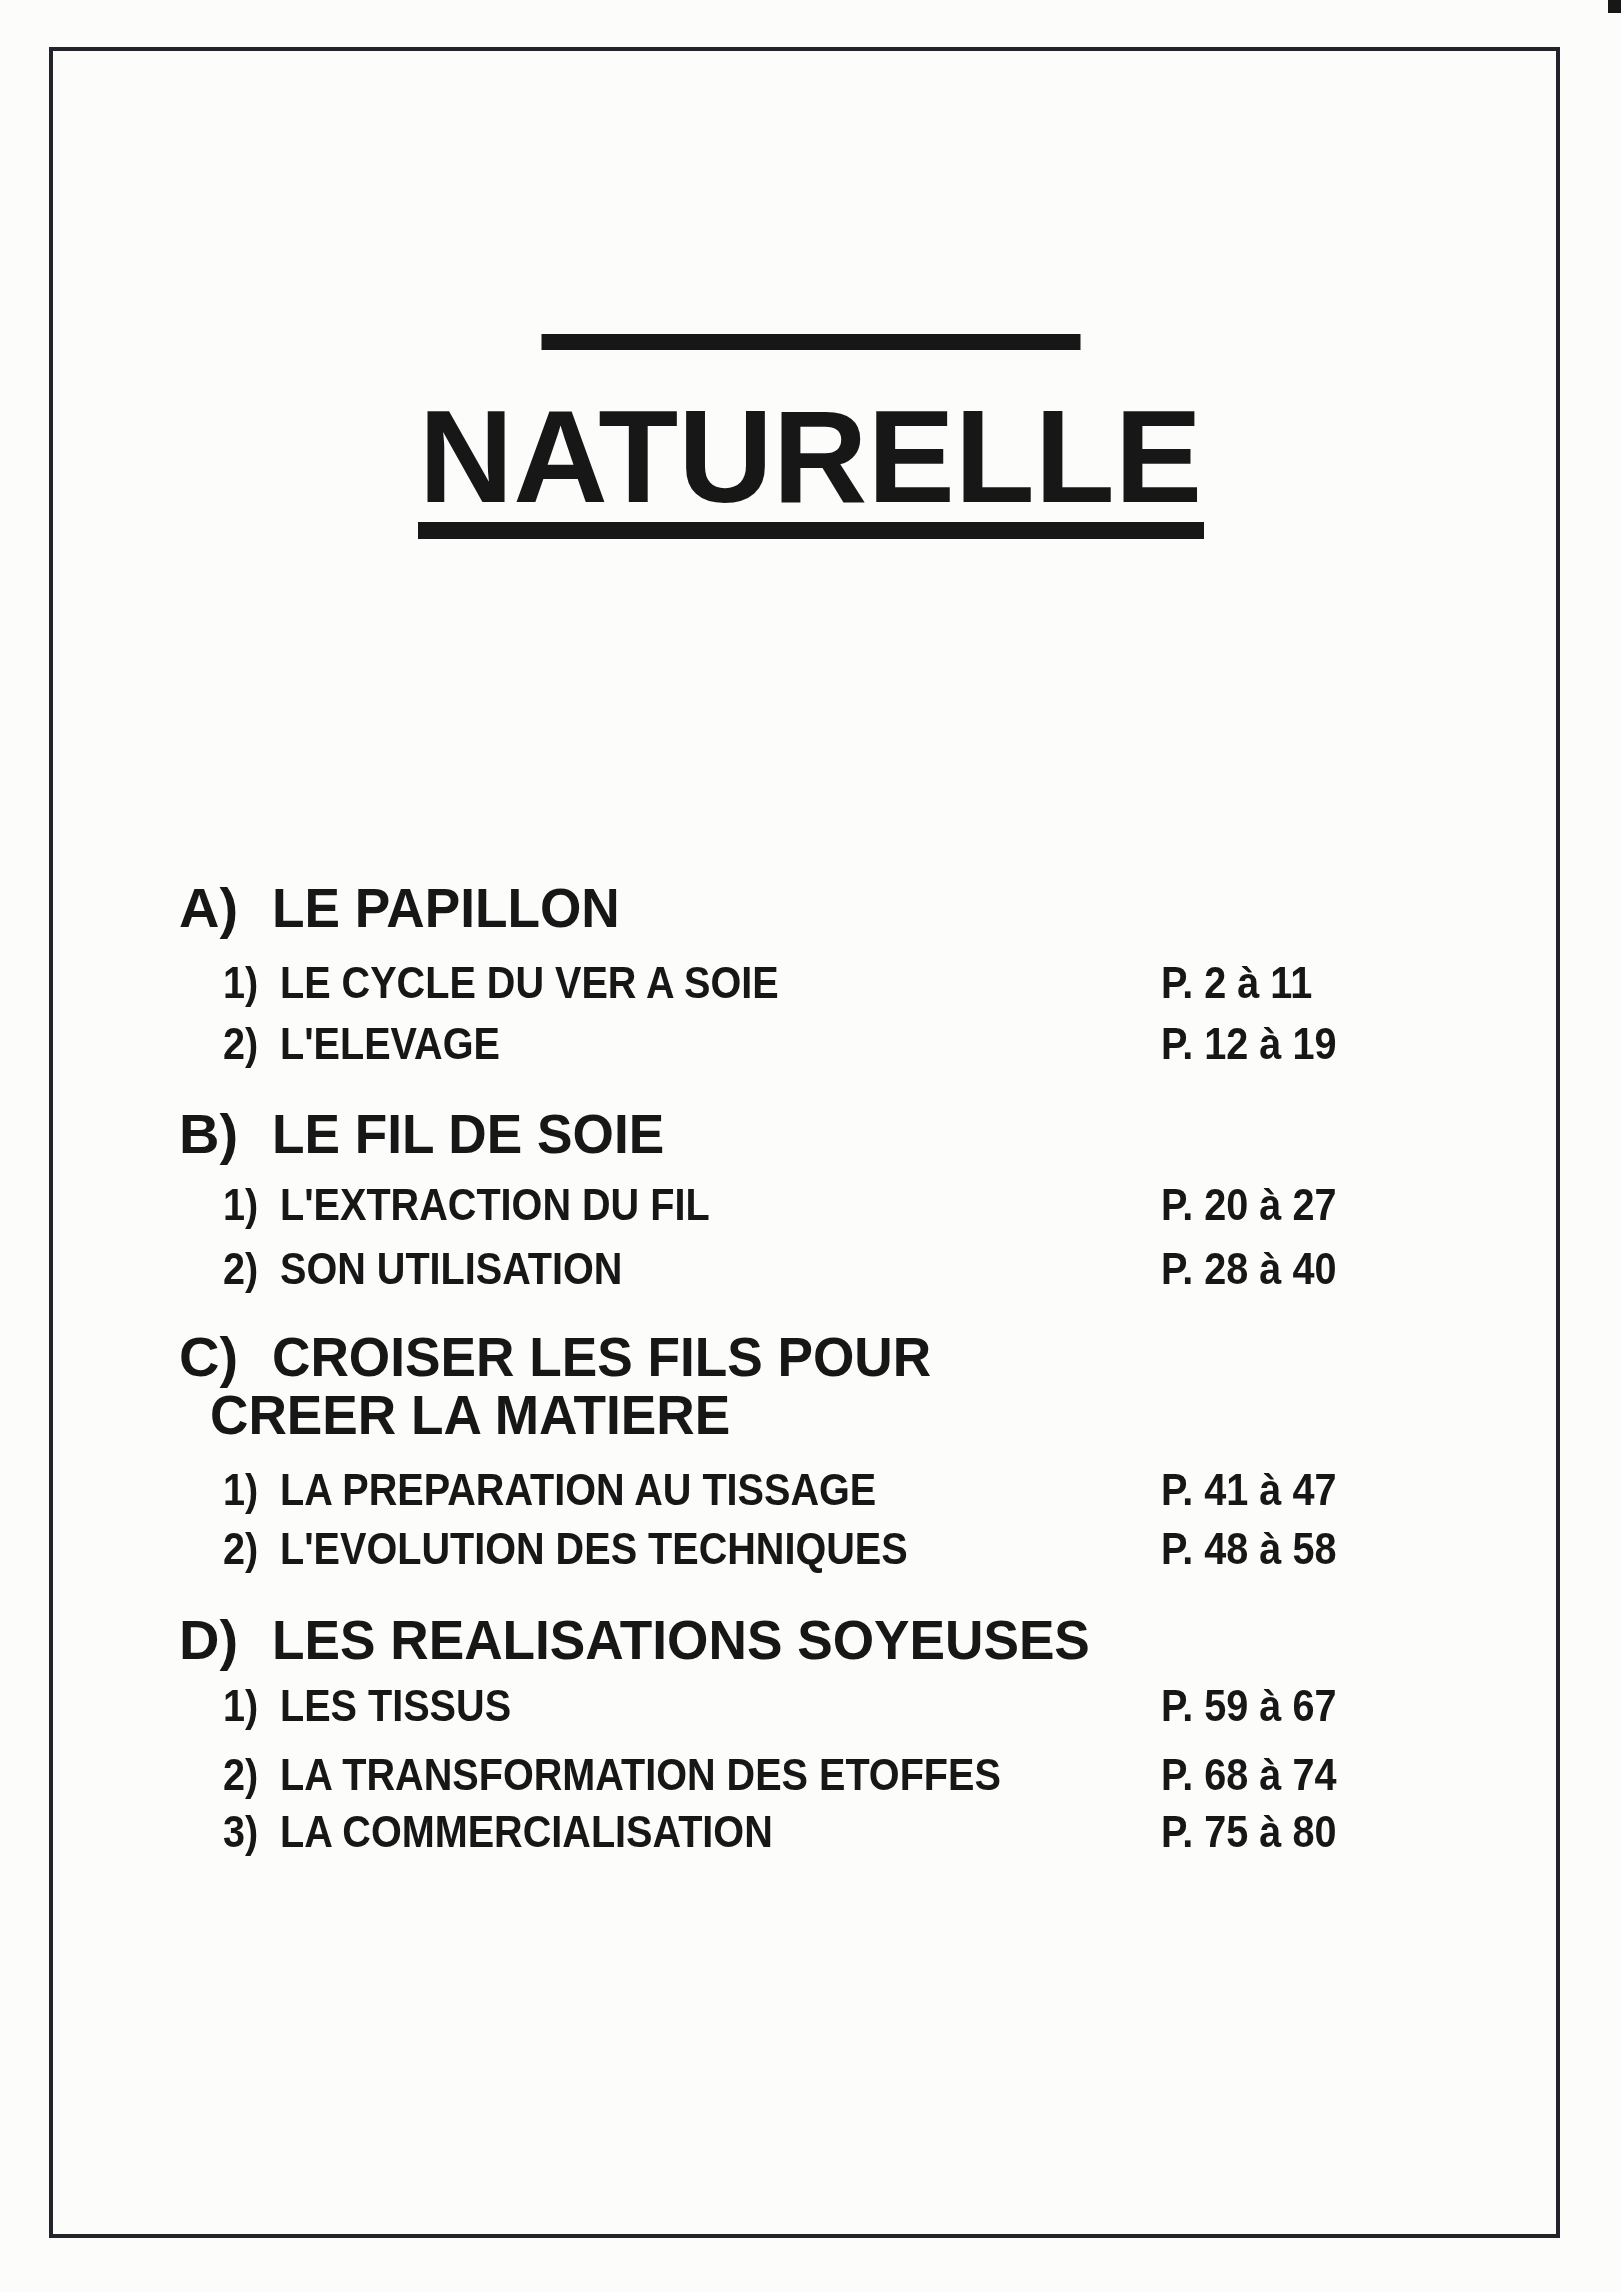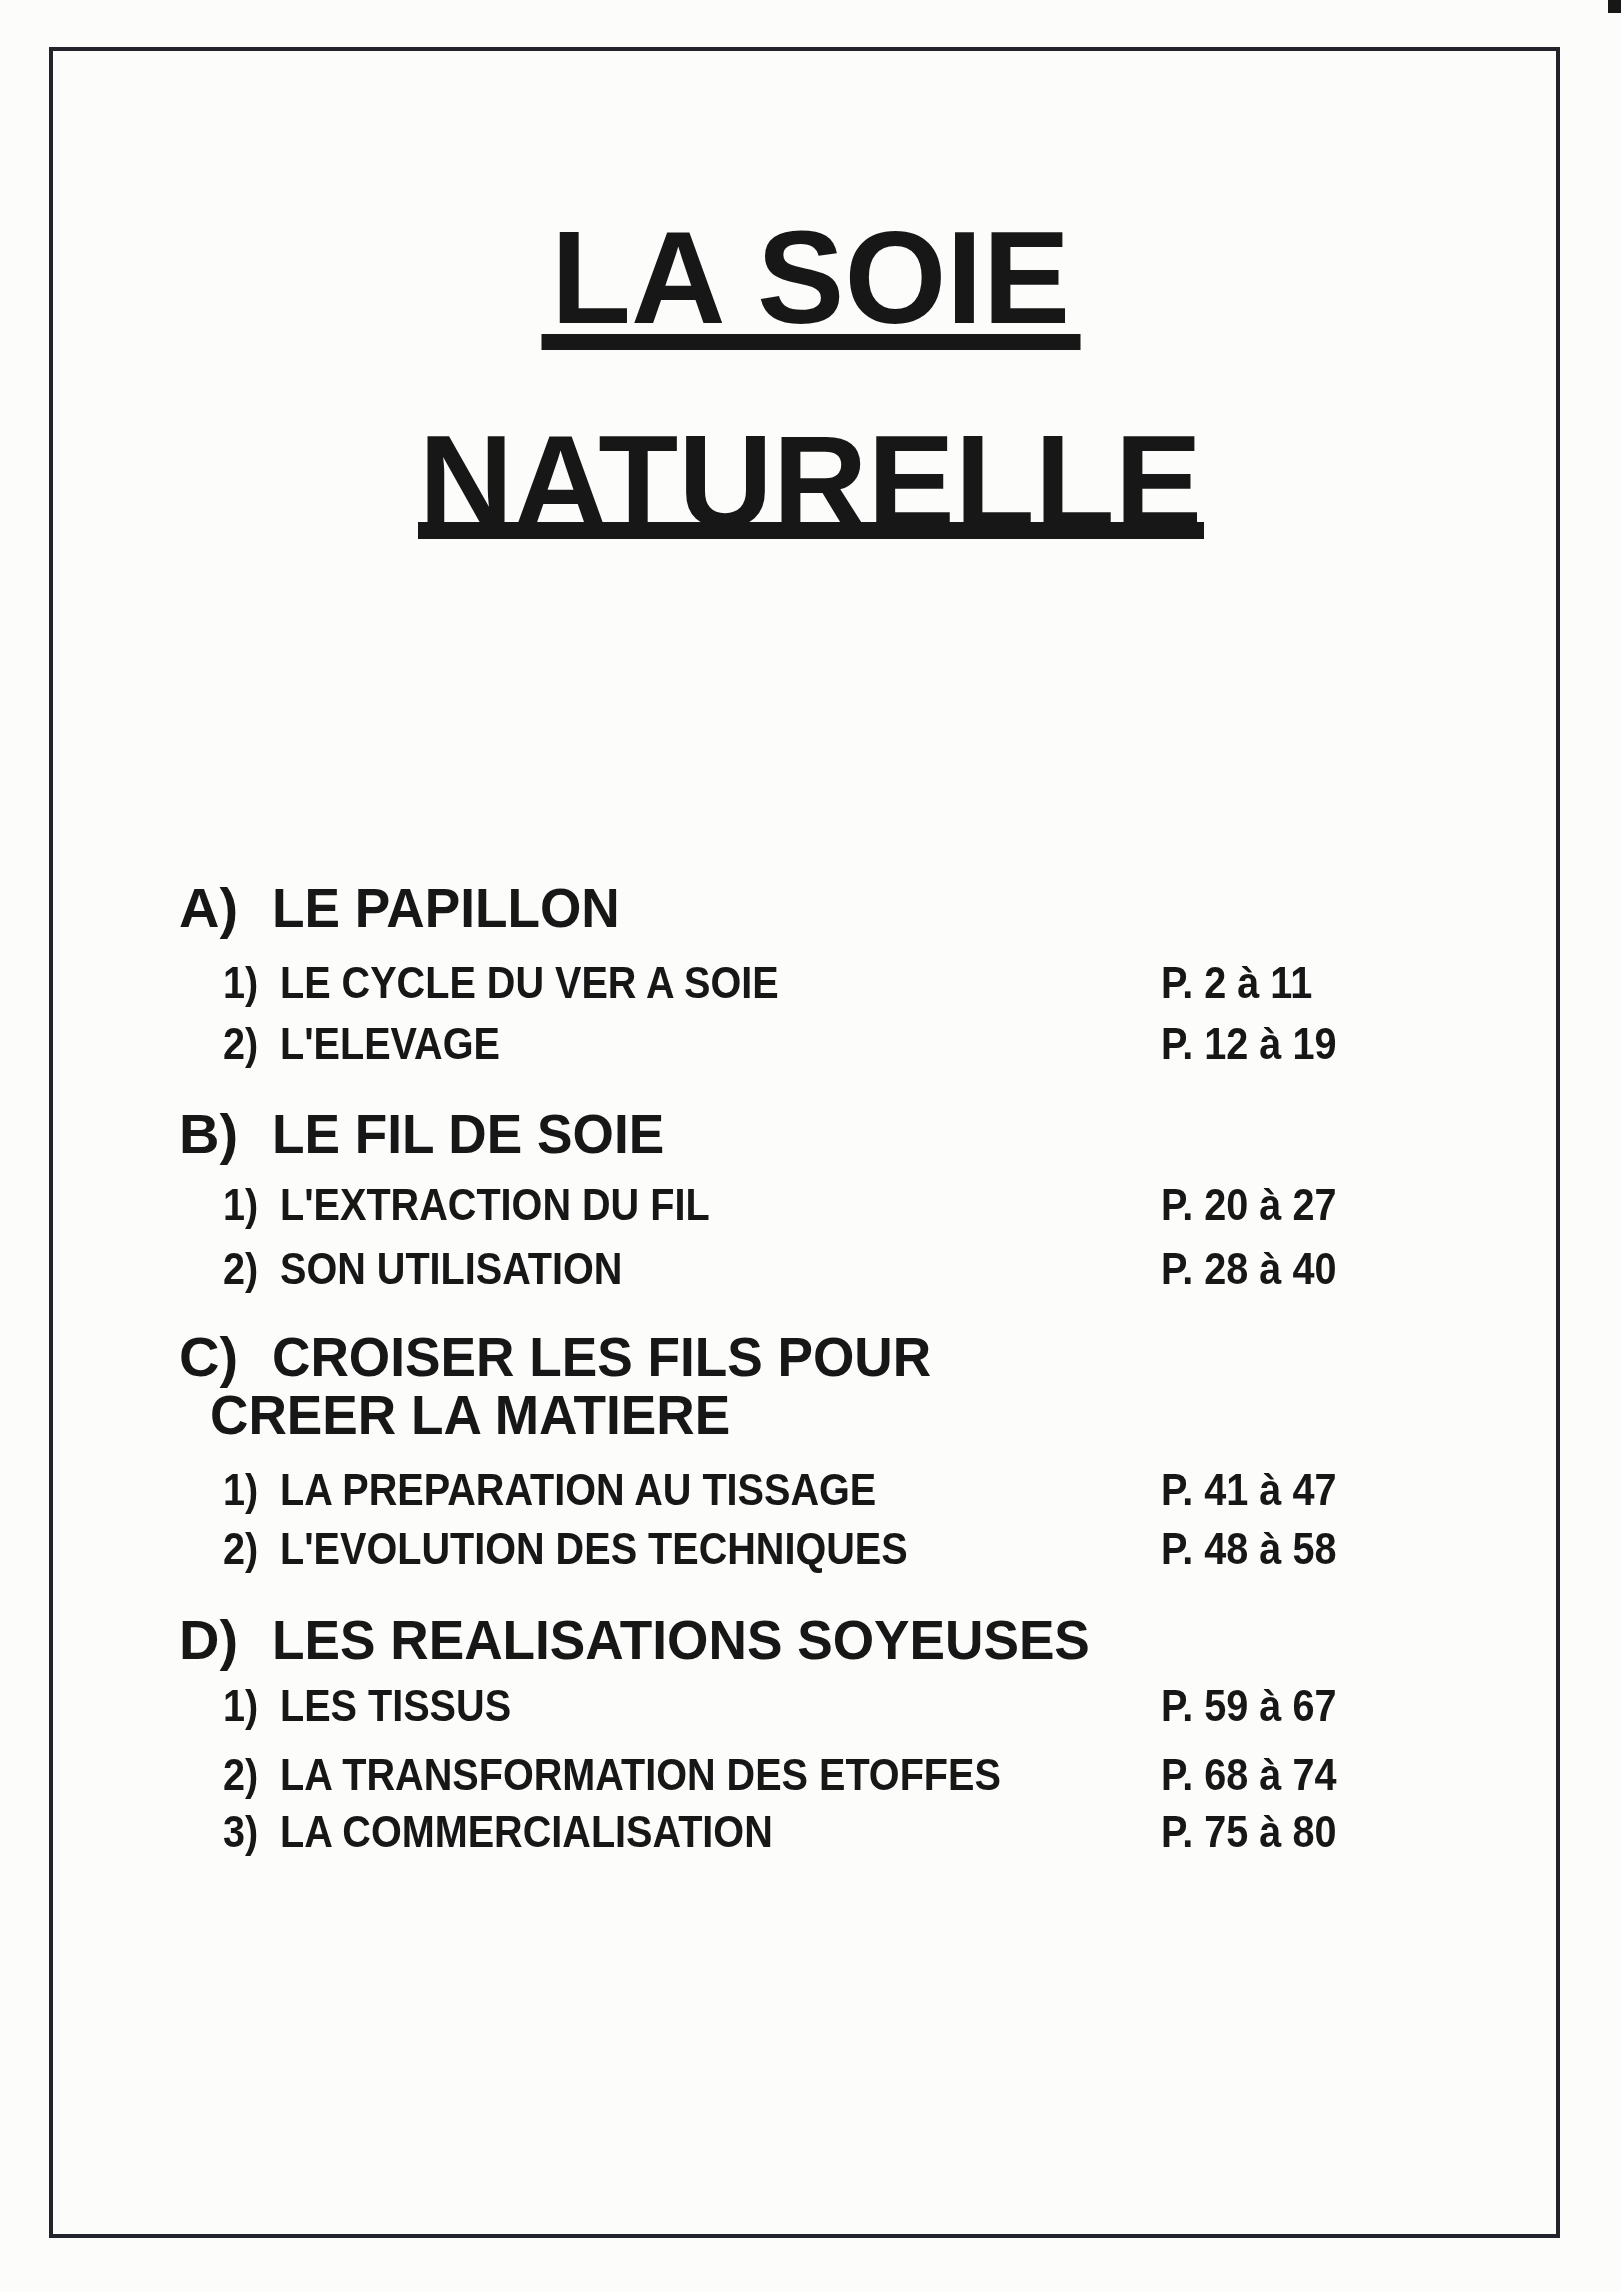--- a/index.html
+++ b/index.html
@@ -72,26 +72,23 @@
   .row-pages { position: absolute; left: 1161px; transform: scaleX(0.9); transform-origin: 0 0; }
 </style>
 </head>
 <body style="--ink: #171717; --paper: #fcfcfb; --frame: #23232b;">
 
 <div class="page">
 
   <div class="page-border"></div>
   <div class="corner-mark"></div>
 
-  <div class="title-line" style="top:212px">
-    <span>LA SOIE</span>
-  </div>
   <div class="underline-bar" style="top:334px;width:539px;height:15.7px"></div>
 
-  <div class="title-line" style="top:416px">
+  <div class="title-line" style="top:391px">
     <span>NATURELLE</span>
   </div>
   <div class="underline-bar" style="top:522px;width:786px;height:16.7px"></div>
 
   <div class="sec-heading" style="top:880px">
     <span class="sec-letter">A)</span>
     <span class="sec-text">LE PAPILLON</span>
   </div>
   <div class="toc-row" style="top:961px">
     <span class="row-num">1)</span>

